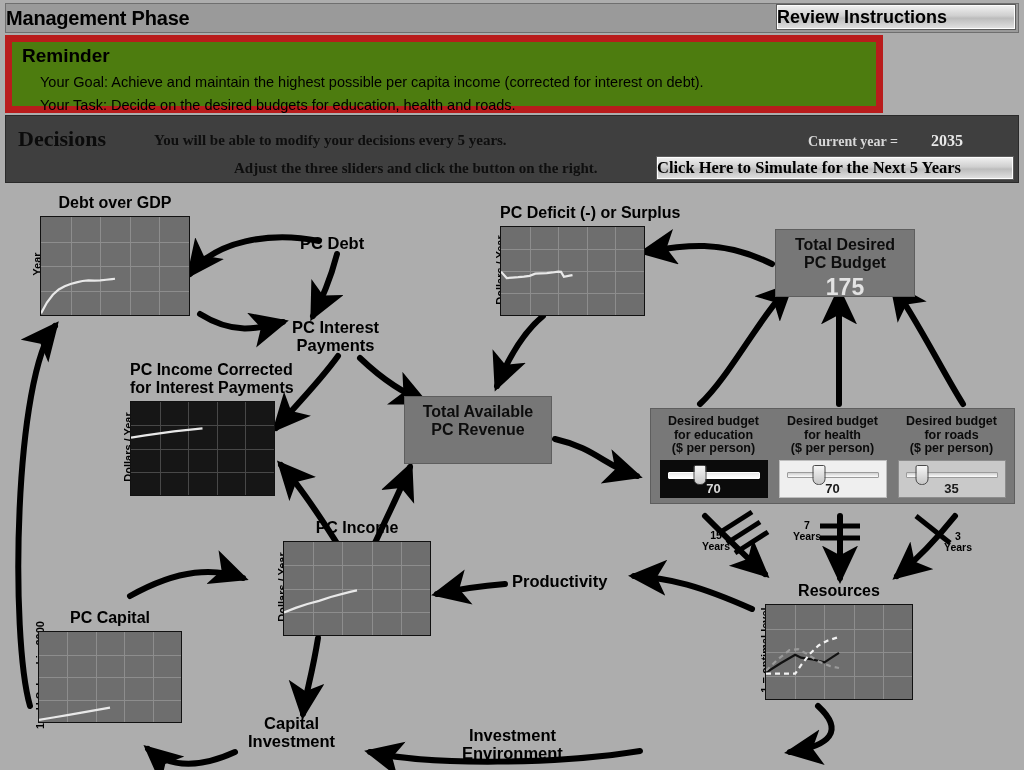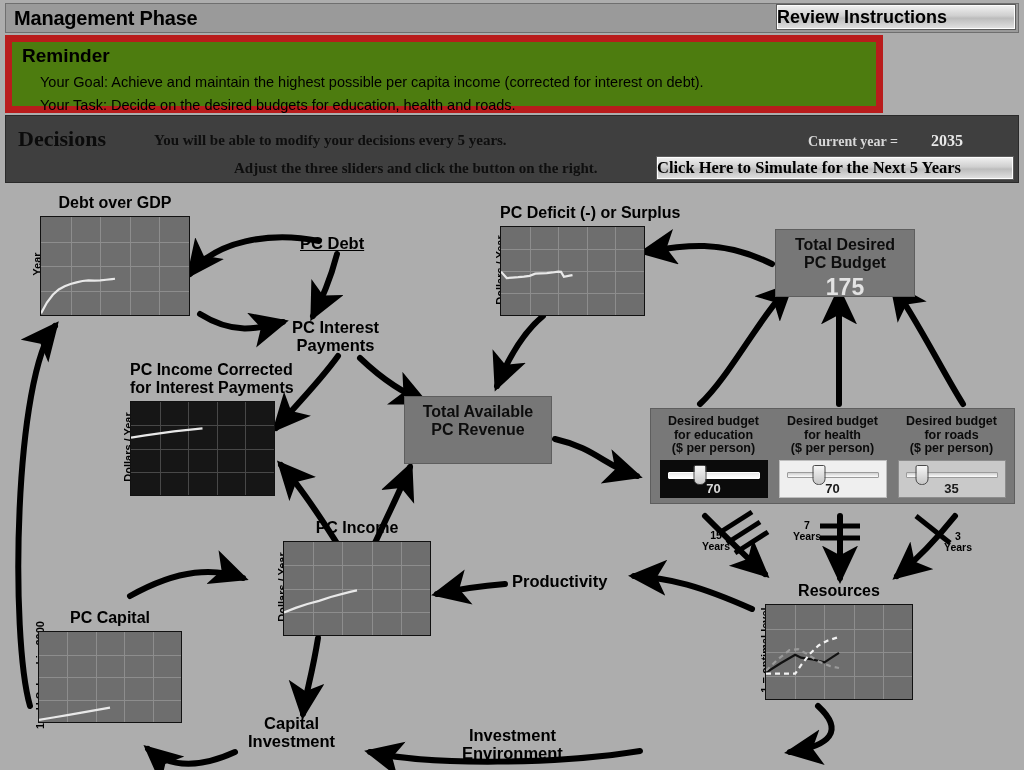--- a/index.html
+++ b/index.html
@@ -10,21 +10,21 @@
   }
   #app { position:relative; width:1024px; height:770px; background:#adadad; }
 
   
   .bar-title {
     position:absolute; left:5px; top:3px; width:1014px; height:30px;
     background:#9a9a9a; border:1px solid #6f6f6f;
     display:flex; align-items:center;
   }
   .bar-title .t {
-    font-size:20px; font-weight:bold; color:#000; padding-left:8px; letter-spacing:-.2px;
+    font-size:20px; font-weight:bold; color:#000; letter-spacing:-.2px;
   }
   .btn3d {
     background:linear-gradient(#f2f2f2,#cfcfcf 45%,#bcbcbc 55%,#e2e2e2);
     border:1px solid #5c5c5c; box-shadow: inset 0 0 0 1px #fdfdfd;
     color:#000; font-weight:bold; cursor:pointer;
   }
   #review-btn {
     position:absolute; right:8px; top:4px; width:240px; height:26px;
     font-size:18px; line-height:24px;
   }
@@ -298,21 +298,21 @@
           <div class="gl" style="left: 0px; top: 47px; height: 1px; width: 146px;"></div>
           <div class="gl" style="left: 0px; top: 70.5px; height: 1px; width: 146px;"></div>
           <svg width="146" height="94" style="position: absolute; left: 0px; top: 0px;">
             <polyline points="0,67.67999999999999 14.600000000000001,58.28 29.200000000000003,49.82 35.04,52.64 46.72,54.52 58.400000000000006,57.339999999999996 67.16,51.699999999999996 73,47.94" fill="none" stroke="#121212" stroke-width="2.2"></polyline>
             <polyline points="0,68.62 14.600000000000001,68.62 29.200000000000003,68.62 35.04,60.160000000000004 43.8,48.88 52.559999999999995,40.42 61.32,35.72 70.08,32.9 73,31.959999999999994" fill="none" stroke="#f2f2f2" stroke-width="2.2" stroke-dasharray="5,4"></polyline>
             <polyline points="0,65.8 11.68,54.52 23.36,45.12 32.12,44.18 40.88,48.88 52.559999999999995,56.4 64.24,61.1 73,62.98" fill="none" stroke="#9a9a9a" stroke-width="2.2" stroke-dasharray="5,4"></polyline>
           </svg>
         </div>
     </div>
 
-    <div class="node-text" style="left:300px; top:48px;text-decoration:underline;">PC Debt</div>
+    <div class="node-text" style="left:300px; top:48px;">PC Debt</div>
 
     <div class="node-text" style="left:292px; top:132px;">
       <div>PC Interest</div>
       <div>Payments</div>
     </div>
 
     <div class="node-text" style="left:512px; top:386px;">Productivity</div>
 
     <div class="node-text" style="left:248px; top:528px;">
       <div>Capital</div>

